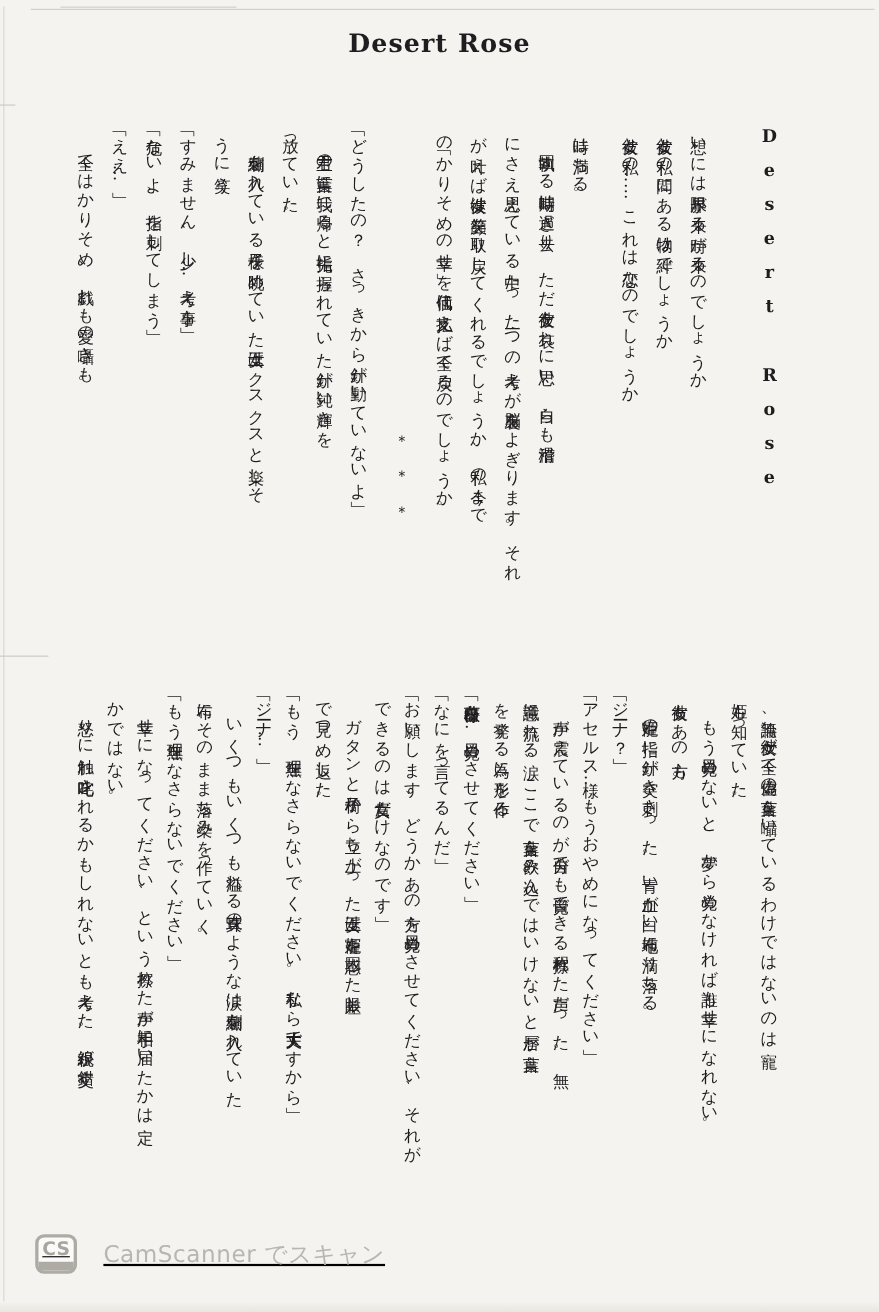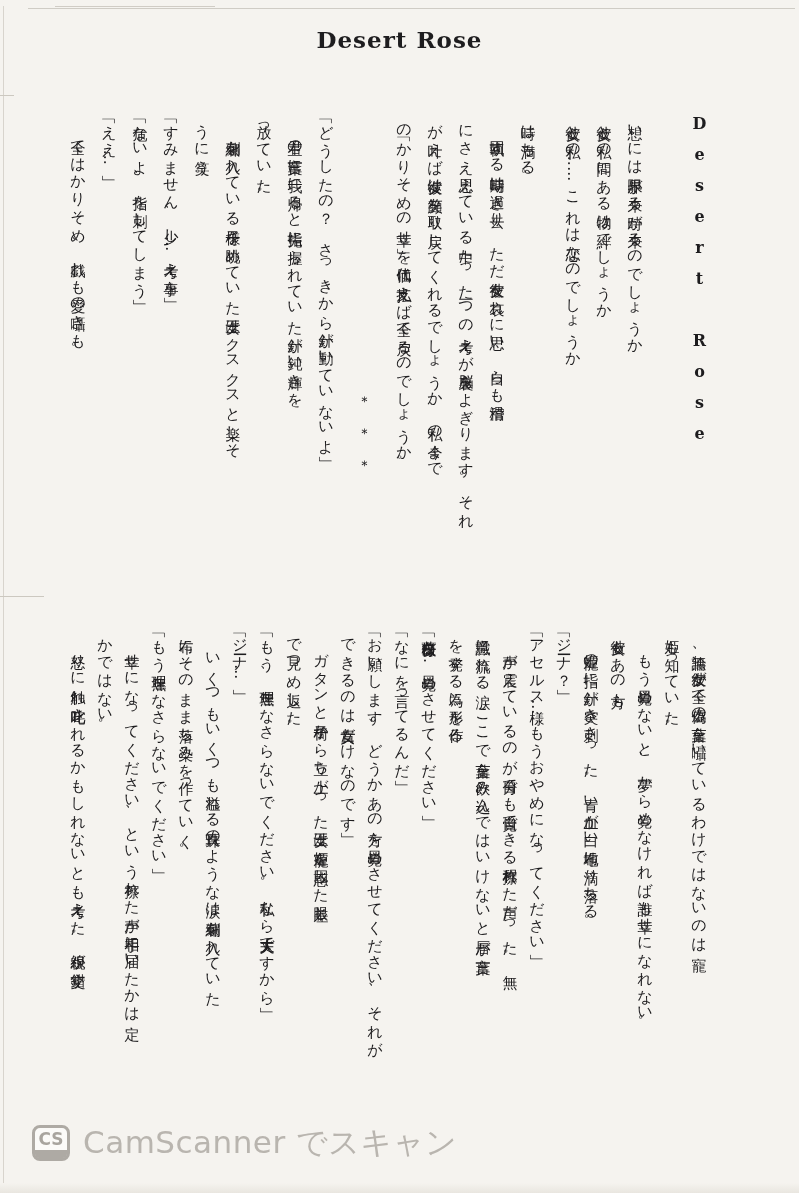--- a/index.html
+++ b/index.html
@@ -51,43 +51,43 @@
   }
   .col.separator{
     padding-top:272px;
     font-size:14px;letter-spacing:2px;
     margin-left:8px;margin-right:8px;
   }
 
   
   .watermark{
     position:absolute;left:32px;top:1122px;
-    display:flex;align-items:center;
+    display:flex;align-items:center;text-decoration:underline;
   }
   .cs-logo{
     position:relative;
     width:32px;height:30px;
     border:3px solid #aeaaa4;
     border-radius:8px;
     background:#fbfaf8;
     display:flex;align-items:flex-start;justify-content:center;
   }
   .cs-logo .cs-label{
     font-family:"DejaVu Sans","Liberation Sans",sans-serif;
     font-weight:700;font-size:17px;color:#a8a49e;
     line-height:22px;letter-spacing:0;
   }
   .cs-logo .cs-strip{
     position:absolute;left:0;bottom:0;width:100%;height:8px;
     background:#aeaaa4;border-radius:0 0 4px 4px;
   }
   .cs-text{
-    margin-left:13px;
+    margin-left:24px;
     font-family:"DejaVu Sans","Liberation Sans",sans-serif;
-    font-size:31px;color:#b9b5af;letter-spacing:.5px;
+    font-size:21px;color:#b9b5af;letter-spacing:.5px;
   }
 </style>
 </head>
 <body>
 
 <div class="scan-top-line"></div>
 <div class="scan-top-line2"></div>
 <div class="scan-left-line"></div>
 <div class="scan-dash-a"></div>
 <div class="scan-dash-b"></div>

